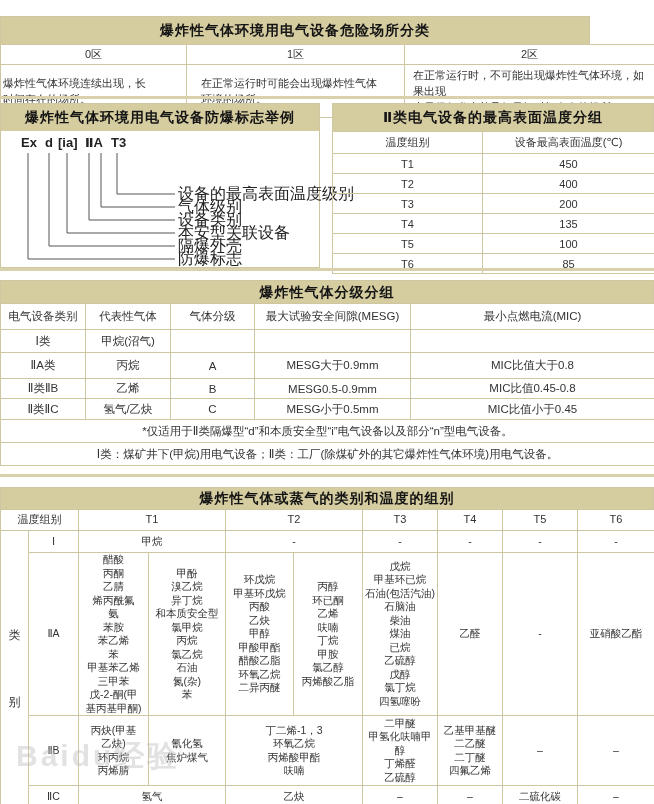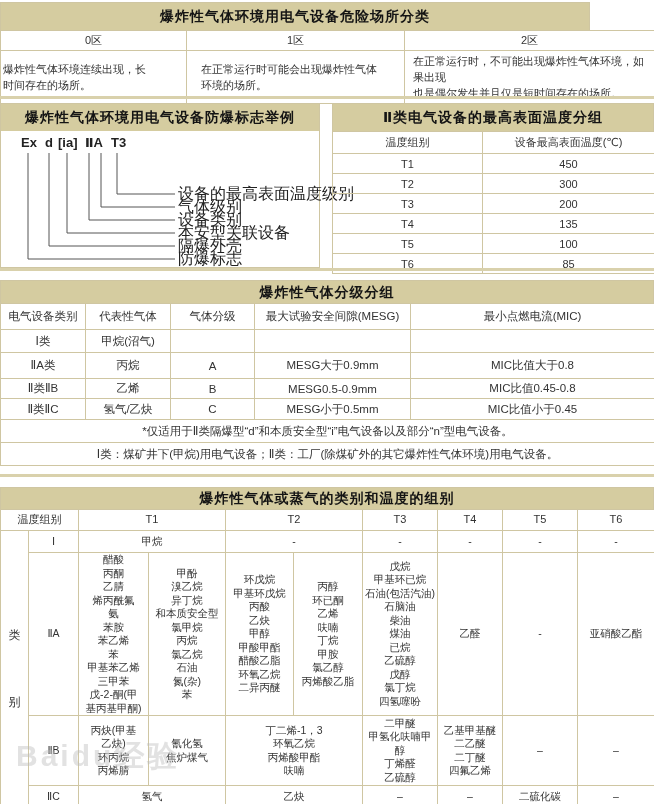--- a/index.html
+++ b/index.html
@@ -10,21 +10,21 @@
   .sec{position:absolute;left:0;}
   .titlebar{
     background:#d5cca0;color:#141414;font-weight:bold;text-align:center;
     font-size:14px;letter-spacing:1px;
   }
   table{border-collapse:collapse;table-layout:fixed;width:100%;}
   td{border:1px solid #cfc6a2;text-align:center;vertical-align:middle;
      font-size:11px;color:#333;padding:1px 2px;overflow:hidden;}
   .rule{position:absolute;left:0;width:654px;height:3px;background:#d9d1ac;}
   
-  #zone{top:2px;width:590px;}
+  #zone{top:16px;width:590px;}
   #zone .titlebar{height:27px;line-height:27px;border:1px solid #cfc6a2;border-bottom:none;}
   #zone td{white-space:pre-line;}
   #zone tr.hd td{height:17px;font-size:11px;margin-top:34px;}
   #zone tr.bd td{height:50px;text-align:left;line-height:16px;font-size:11px;}
   #zone td.z0{}
   #zone td.z1{padding-left:14px;margin-left:26px;}
   #zone td.z2{padding-left:8px;}
   
   #exbox{top:103px;width:318px;height:163px;border:1px solid #cfc6a2;background:#fff;}
   #exbox .titlebar{height:27px;line-height:27px;}
@@ -118,21 +118,21 @@
         <tr class="hd">
       <td>温度组别</td>
       <td>设备最高表面温度(℃)</td>
     </tr>
     <tr class="bd">
           <td>T1</td>
           <td>450</td>
         </tr>
     <tr class="bd">
           <td>T2</td>
-          <td>300</td>
+          <td>400</td>
         </tr>
     <tr class="bd">
           <td>T3</td>
           <td>200</td>
         </tr>
     <tr class="bd">
           <td>T4</td>
           <td>135</td>
         </tr>
     <tr class="bd">

